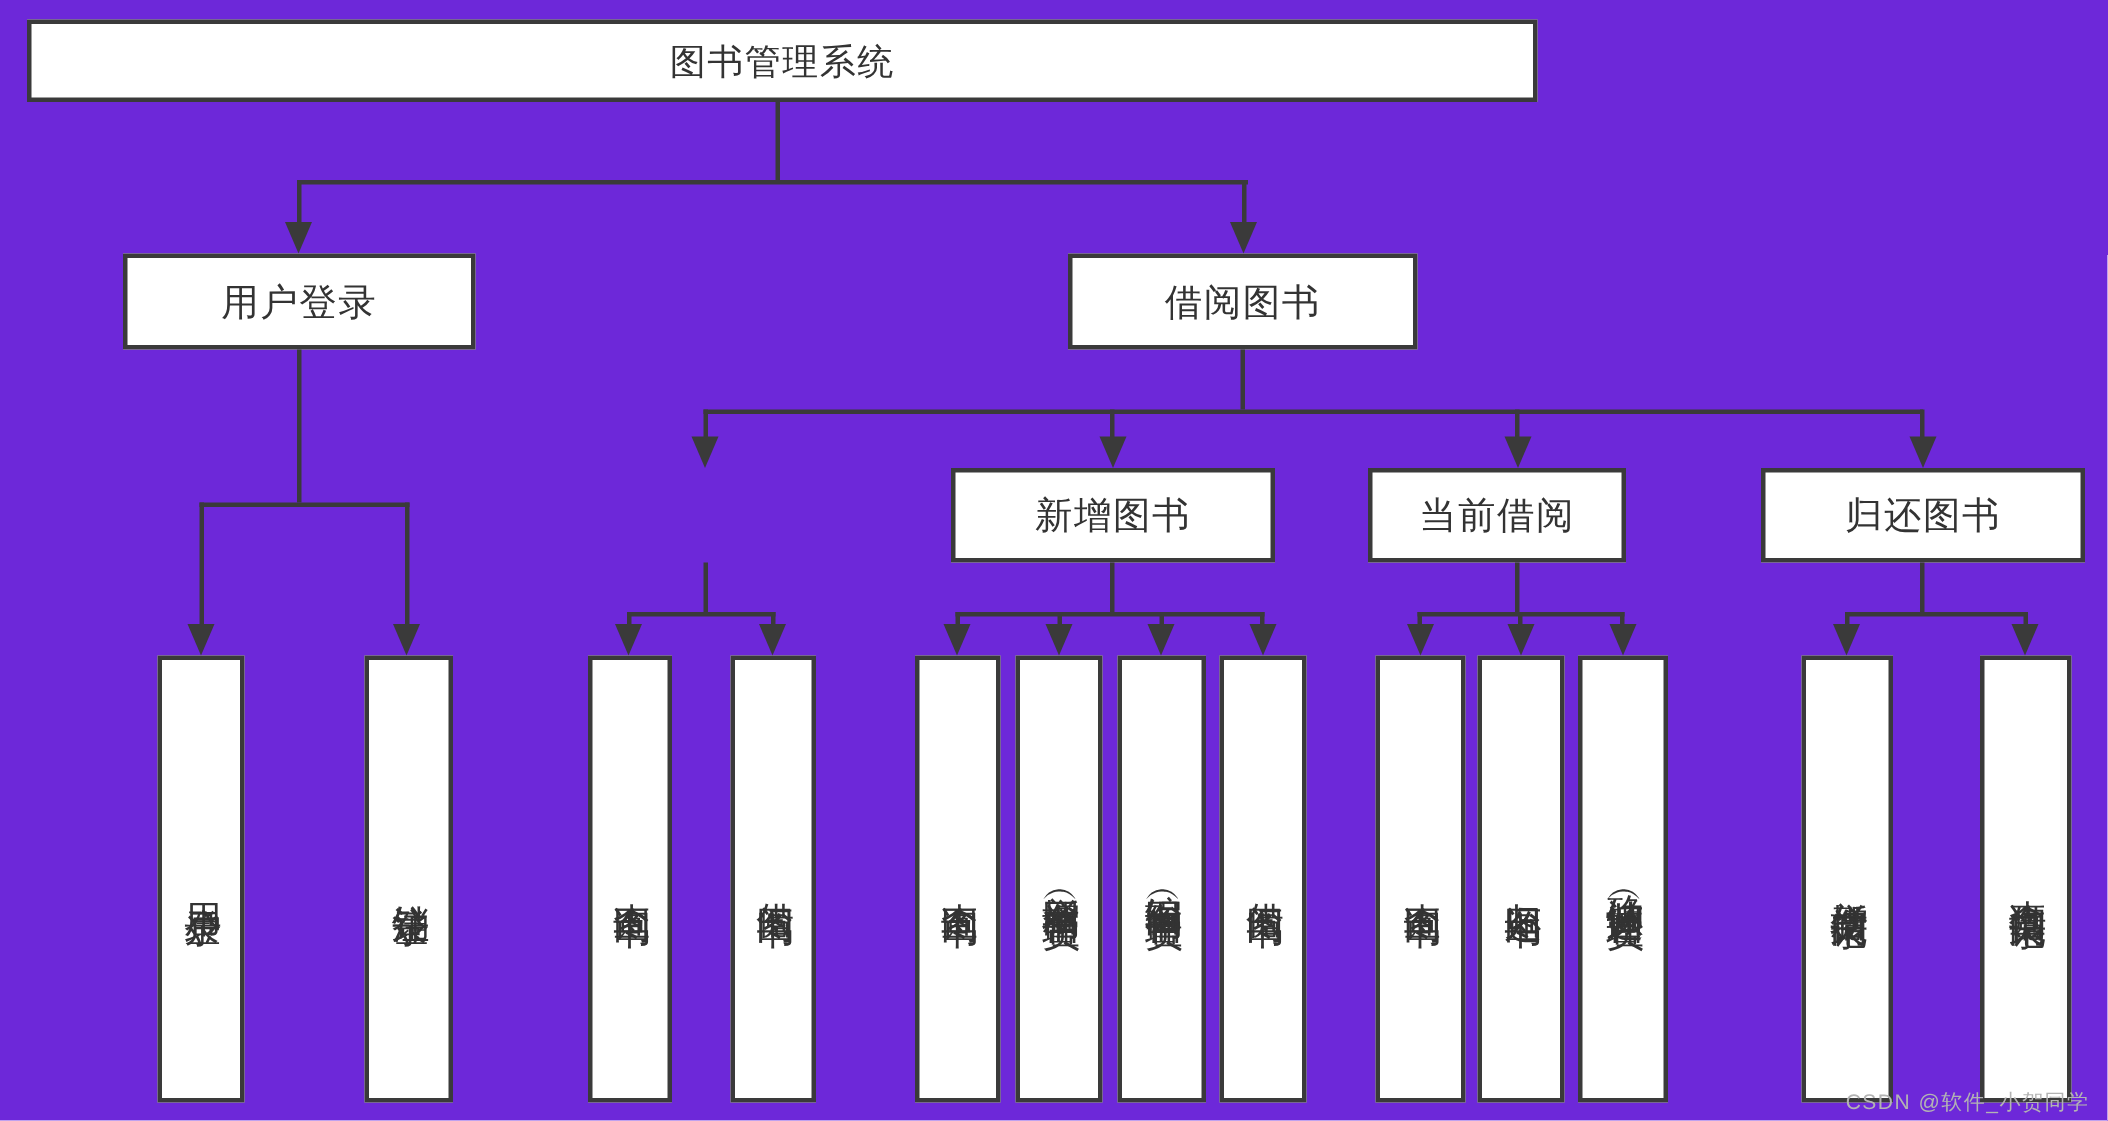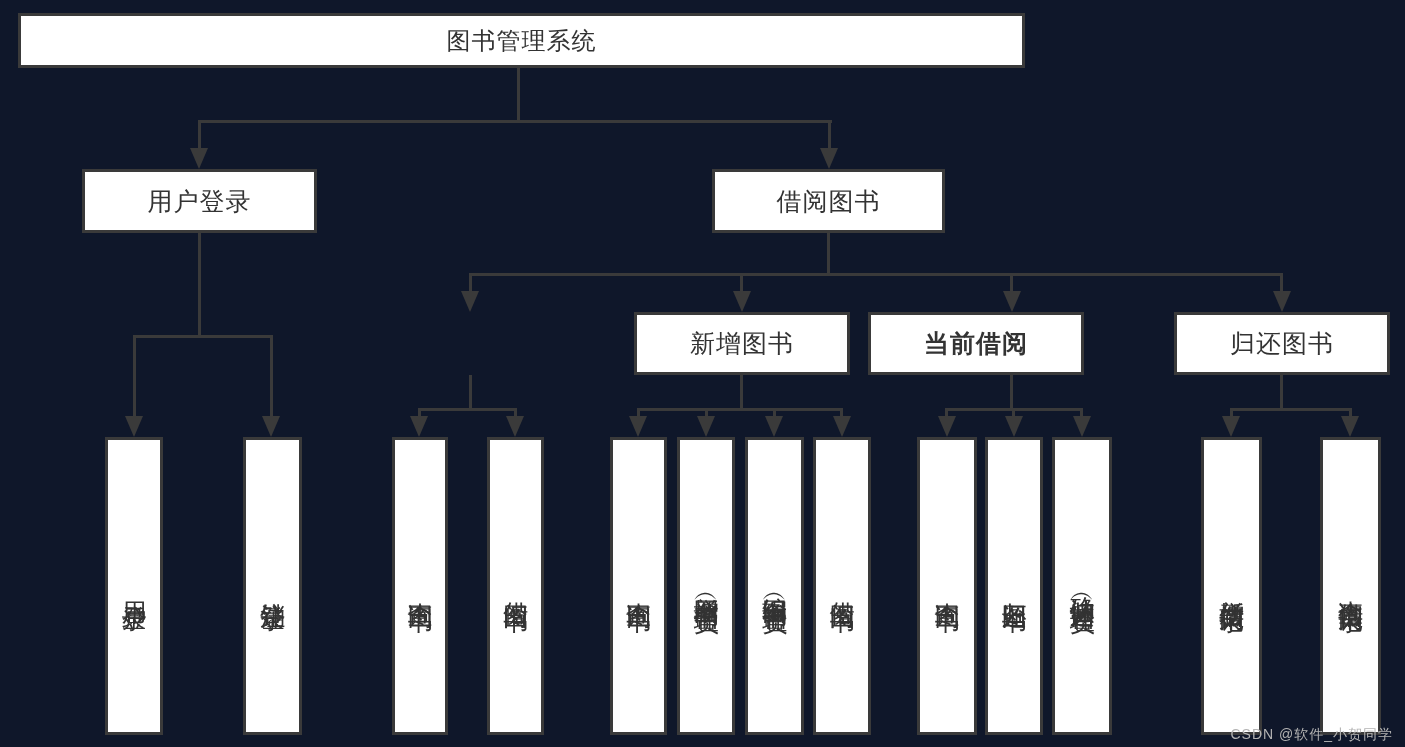--- a/index.html
+++ b/index.html
@@ -6,21 +6,21 @@
     --line:#3a3a3a;
     --text:#333333;
     --wm:#b3b3b3;
   }
   html,body{margin:0;padding:0;background:#ffffff;}
   body{font-family:"Liberation Sans", sans-serif;}
   #canvas{
     position:relative;
     width:1405px;
     height:747px;
-    background:#0f172a;
+    background:#6d28d9;
     overflow:hidden;
   }
   .box{
     position:absolute;
     box-sizing:border-box;
     border:3px solid var(--line);
     background:#ffffff;
     display:flex;
     align-items:center;
     justify-content:center;
@@ -77,21 +77,21 @@
 
   <div class="box" style="left:712px;top:169px;width:233px;height:64px;">
     <span class="htext">借阅图书</span>
   </div>
 
 
   <div class="box" style="left:634px;top:312px;width:216px;height:63px;">
     <span class="htext">新增图书</span>
   </div>
 
-  <div class="box" style="left:868px;top:312px;width:216px;height:63px;font-weight:bold;">
+  <div class="box" style="left:912px;top:312px;width:172px;height:63px;">
     <span class="htext">当前借阅</span>
   </div>
 
   <div class="box" style="left:1174px;top:312px;width:216px;height:63px;">
     <span class="htext">归还图书</span>
   </div>
 
   <div class="box" style="left:105px;top:437px;width:58px;height:298px;">
     <span class="vtext">用户登录</span>
   </div>

